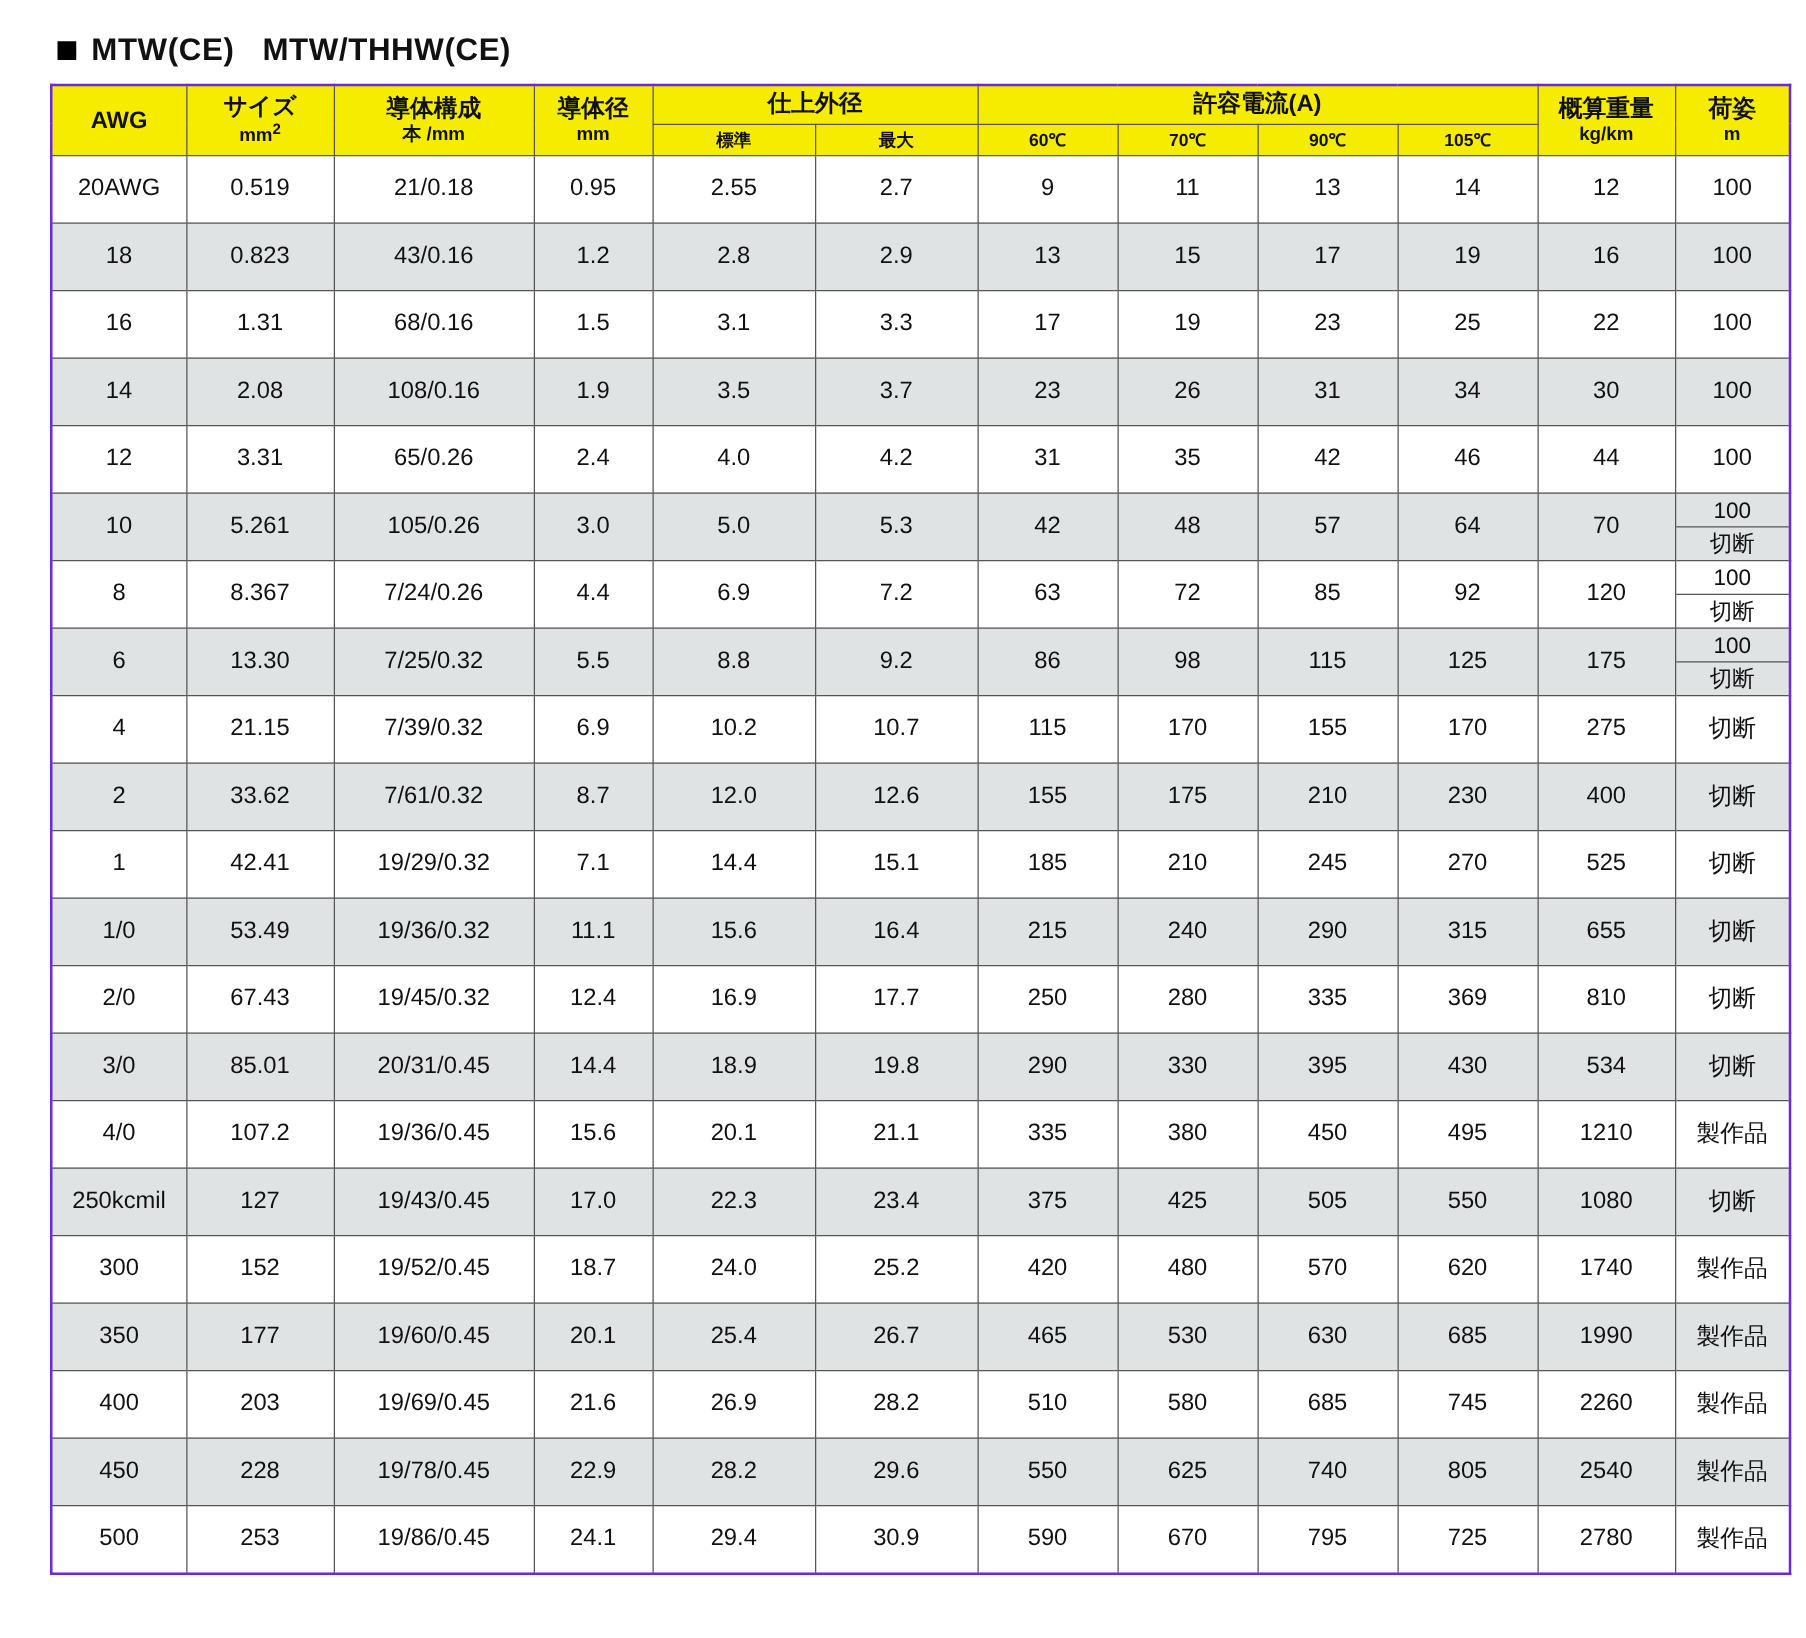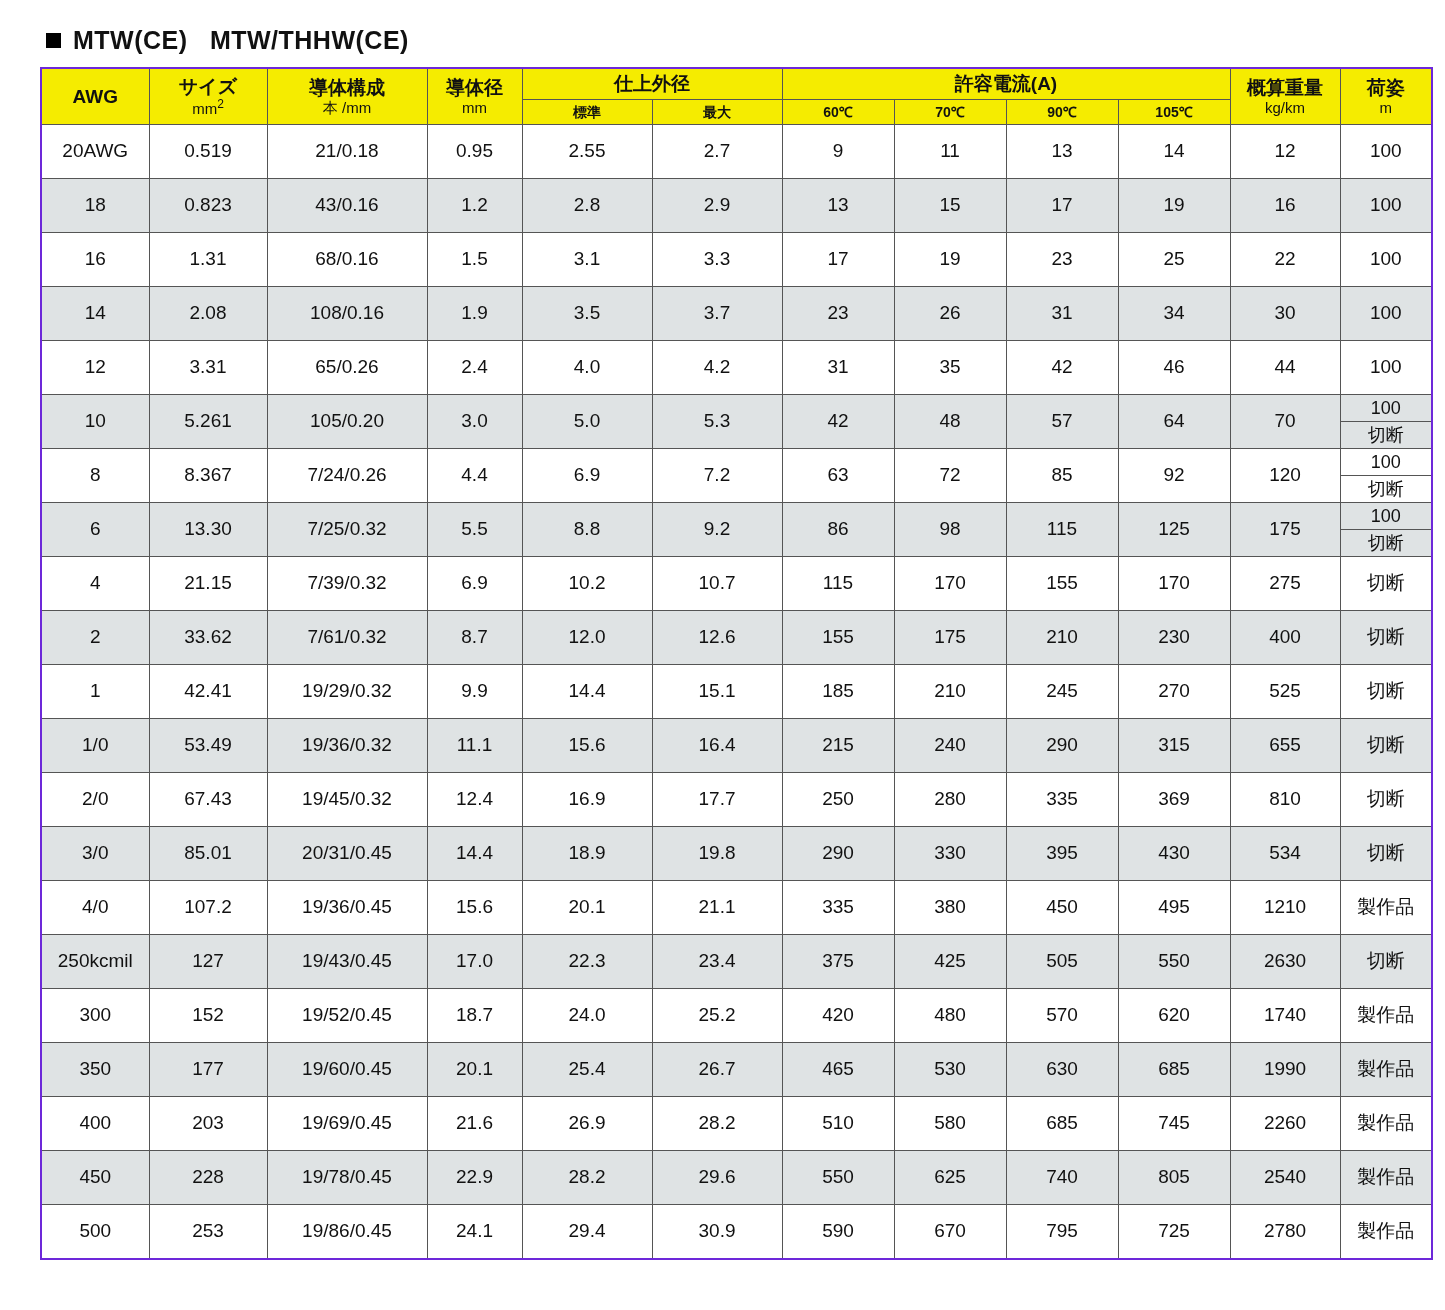--- a/index.html
+++ b/index.html
@@ -59,21 +59,21 @@
     font-size: 19px;
     line-height: 1.15;
     padding: 4px 2px;
   }
   table.spec thead th.sub {
     font-size: 14px;
   }
   table.spec thead th span.small {
     font-size: 15px;
     display: block;
-    font-weight: normal;
+    font-weight: bold;
   }
   table.spec tbody td {
     height: 53px;
     padding: 0;
   }
   tbody tr.odd td { background: #ffffff; }
   tbody tr.even td { background: #dfe3e4; }
   td.split {
     padding: 0;
   }
@@ -225,21 +225,21 @@
           <td>31</td>
           <td>35</td>
           <td>42</td>
           <td>46</td>
           <td>44</td>
           <td class="pack-cell">100</td>
         </tr>
         <tr class="even">
           <td>10</td>
           <td>5.261</td>
-          <td>105/0.20</td>
+          <td>105/0.26</td>
           <td>3.0</td>
           <td>5.0</td>
           <td>5.3</td>
           <td>42</td>
           <td>48</td>
           <td>57</td>
           <td>64</td>
           <td>70</td>
           <td class="split">
             <div class="top">100</div>
@@ -305,21 +305,21 @@
           <td>175</td>
           <td>210</td>
           <td>230</td>
           <td>400</td>
           <td class="pack-cell">切断</td>
         </tr>
         <tr class="odd">
           <td>1</td>
           <td>42.41</td>
           <td>19/29/0.32</td>
-          <td>9.9</td>
+          <td>7.1</td>
           <td>14.4</td>
           <td>15.1</td>
           <td>185</td>
           <td>210</td>
           <td>245</td>
           <td>270</td>
           <td>525</td>
           <td class="pack-cell">切断</td>
         </tr>
         <tr class="even">
@@ -382,21 +382,21 @@
           <td>250kcmil</td>
           <td>127</td>
           <td>19/43/0.45</td>
           <td>17.0</td>
           <td>22.3</td>
           <td>23.4</td>
           <td>375</td>
           <td>425</td>
           <td>505</td>
           <td>550</td>
-          <td>2630</td>
+          <td>1080</td>
           <td class="pack-cell">切断</td>
         </tr>
         <tr class="odd">
           <td>300</td>
           <td>152</td>
           <td>19/52/0.45</td>
           <td>18.7</td>
           <td>24.0</td>
           <td>25.2</td>
           <td>420</td>

